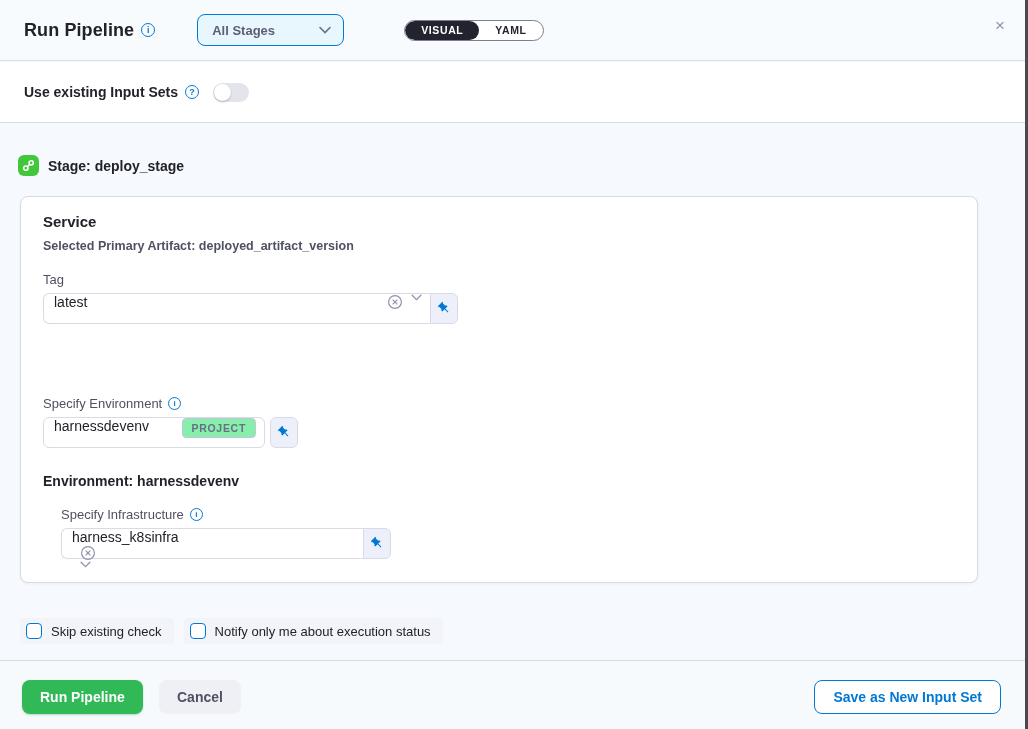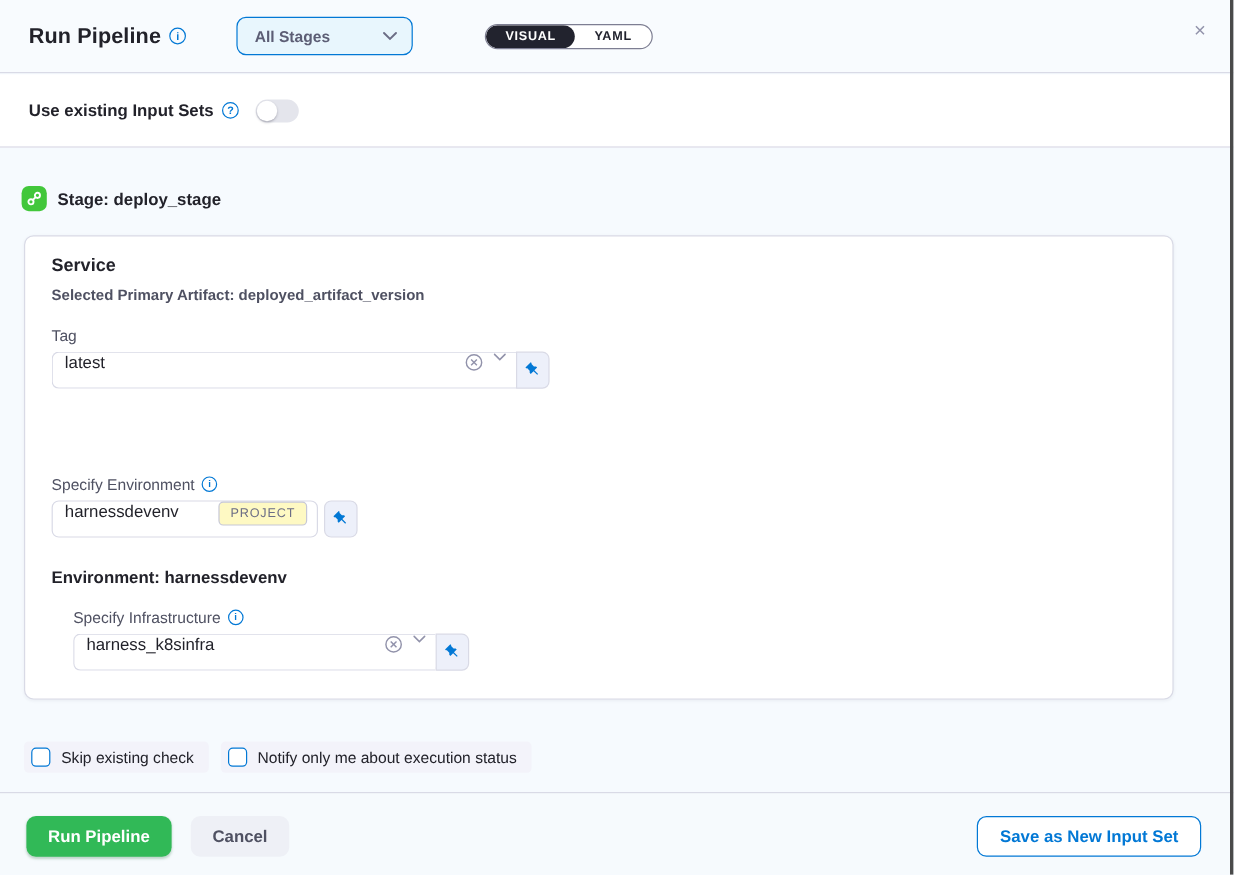--- a/index.html
+++ b/index.html
@@ -94,32 +94,32 @@
     height: 31px; background: #ffffff; border: 1px solid #d9dae6;
     border-radius: 6px; display: flex; align-items: flex-start; padding: 0 8px 0 10px;
   }
   .text-input.attached { border-radius: 6px 0 0 6px; border-right: none; }
   .text-input input {
     border: none; outline: none; background: transparent; flex: 1; min-width: 0;
     font-family: inherit; font-size: 14px; color: #22222a;
   }
   .w-tag   { width: 387px; }
   .w-env   { width: 222px; }
-  .w-infra { width: 302px; }
+  .w-infra { width: 302px; flex-direction: column; }
   .clear-icon, .chev-icon { flex: 0 0 auto; display: flex; align-items: center; margin-left: 8px; cursor: pointer; }
   .pin-btn {
     width: 28px; height: 31px; background: #edf0fa; border: 1px solid #d9dae6;
     display: flex; align-items: center; justify-content: center; cursor: pointer; flex: 0 0 auto;
   }
   .pin-btn.attached { border-radius: 0 6px 6px 0; }
   .pin-btn.detached { border-radius: 6px; margin-left: 5px; }
   .pin-btn svg { transform: rotate(-45deg); }
   .scope-badge {
-    flex: 0 0 auto; border: 1px solid #c6c7d6; border-radius: 4px; background: #fef9c3;
-    color: #6b6d85; font-size: 10.5px; font-weight: 400; letter-spacing: 0.7px;
+    flex: 0 0 auto; border: 1px solid #c6c7d6; border-radius: 4px; background: #86efac;
+    color: #6b6d85; font-size: 10.5px; font-weight: 700; letter-spacing: 0.7px;
     padding: 3px 9px; margin-left: 8px;
   }
   .env-section-title { position: absolute; top: 276px; left: 22px; font-size: 14px; font-weight: bold; color: #22222a; }
 
   
   .checks-row { position: absolute; top: 494px; left: 20px; display: flex; }
   .check-item {
     display: flex; align-items: center; background: #f3f3fa; border-radius: 4px;
     padding: 5px 12px 5px 6px; margin-right: 10px; cursor: pointer;
   }

